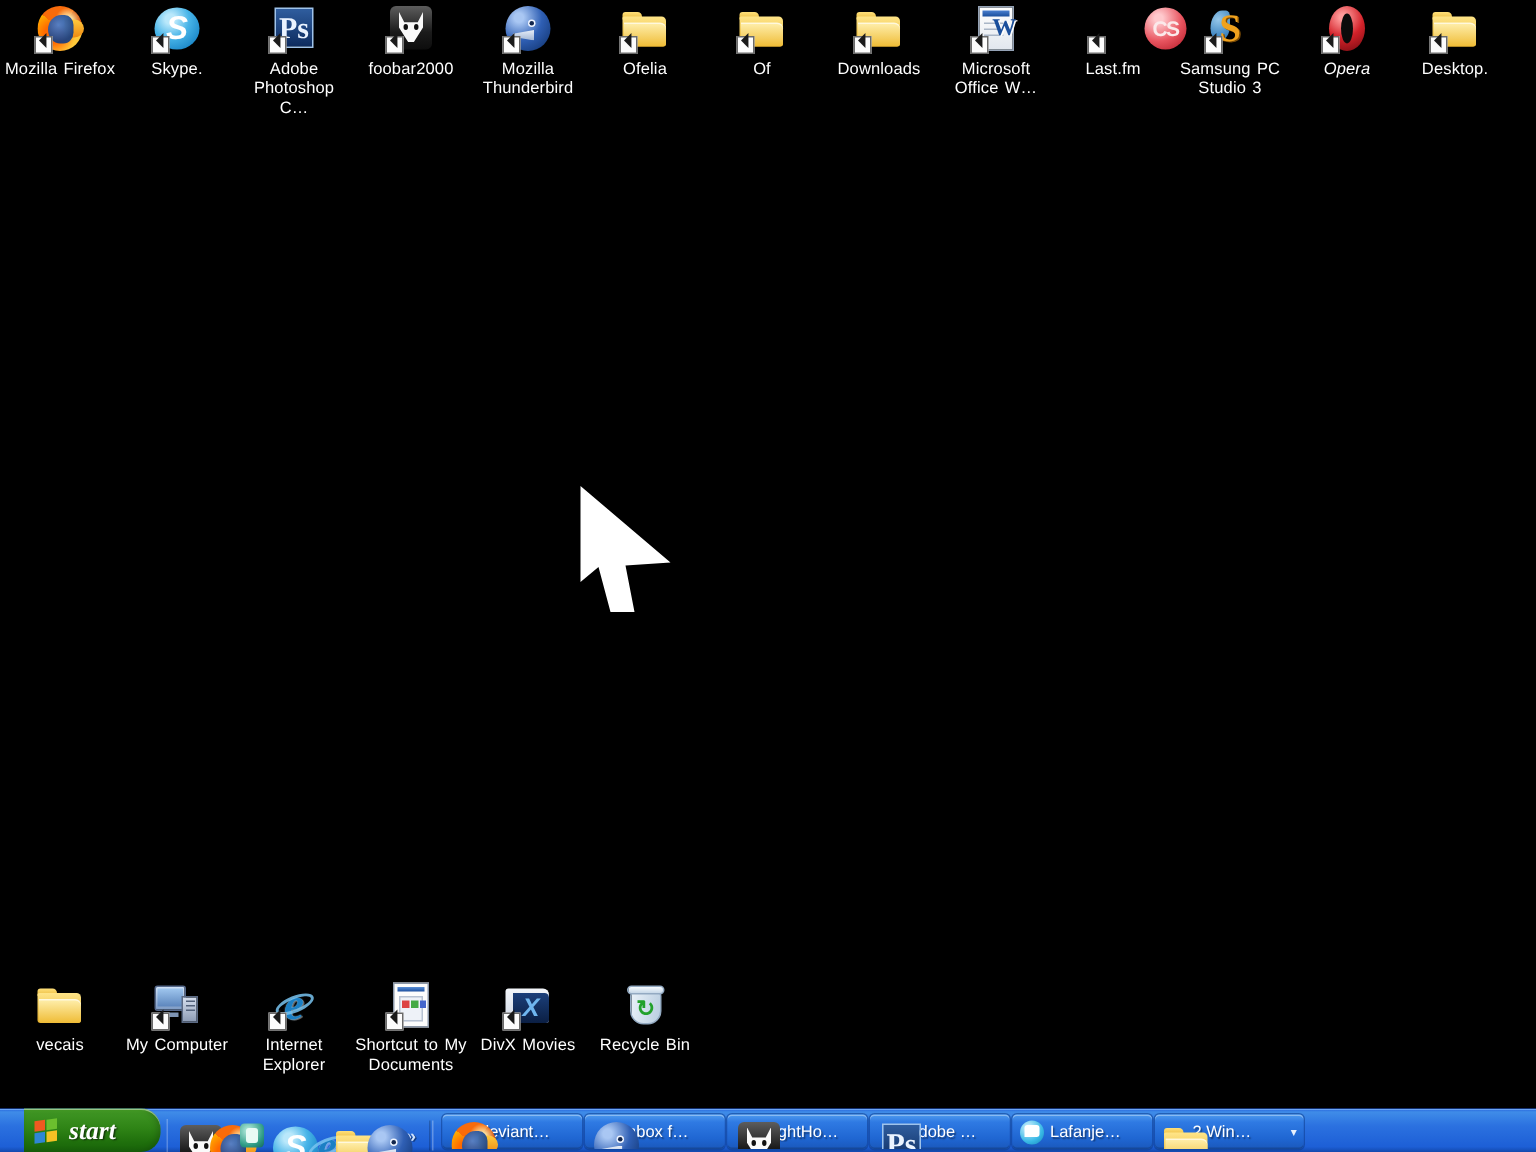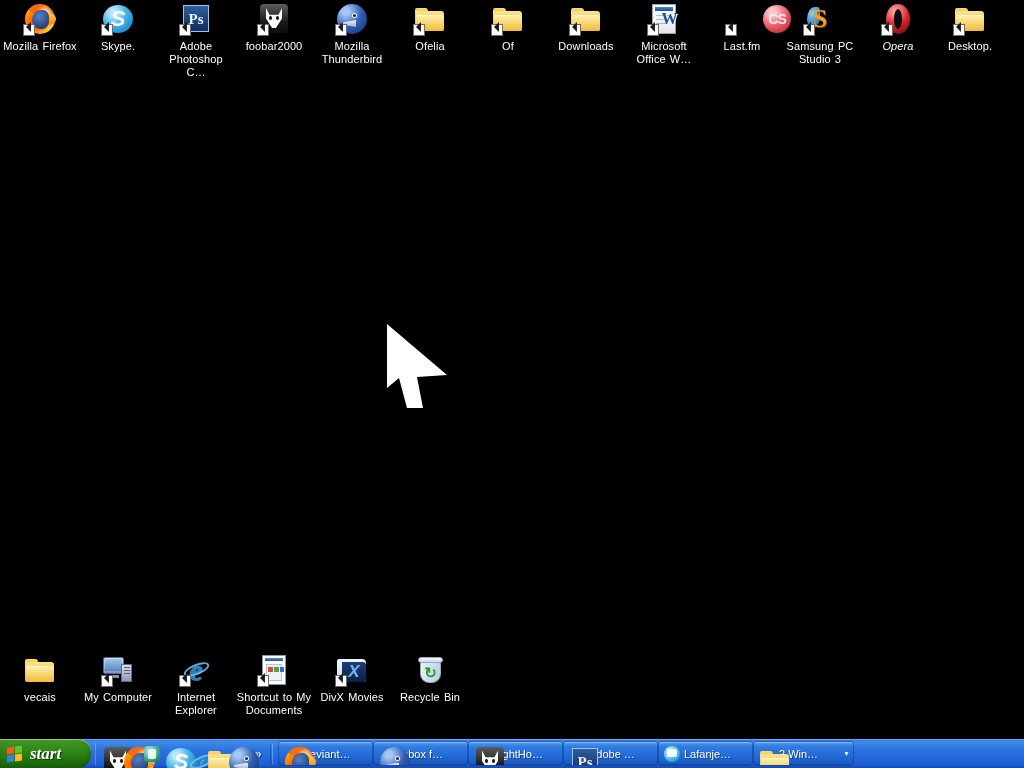--- a/index.html
+++ b/index.html
@@ -111,21 +111,21 @@
     position:absolute; inset:0; color:#fff; font-size:22px; font-weight:bold;
     font-family:"Liberation Sans", sans-serif;
     text-align:center; line-height:27px; font-style:italic;
   }
 
   
   .ic-ps{position:absolute; left:3px; top:2px; width:26px;height:27px;
     background:linear-gradient(#2f5d9e,#0d2b5e);
     border:1px solid #9fc3ea;
   }
-  .ic-ps .t{position:absolute; inset:0; color:#eaf3ff; font-size:15px;
+  .ic-ps .t{position:absolute; inset:0; color:#eaf3ff; font-size:20px;
     font-weight:bold; text-align:center; line-height:26px; font-family:"Liberation Serif",serif;}
 
   
   .ic-foo{position:absolute; left:2px; top:1px; width:28px;height:29px;
     border-radius:4px;
     background:linear-gradient(#5d5d5d,#1b1b1b 60%,#0d0d0d);
   }
   .ic-foo .cat{
     position:absolute; left:6px; top:4px; width:16px; height:20px;
     background:#fafafa;
@@ -248,21 +248,21 @@
   #msg-line2 { left:438px; top:341px; font-size:29px; letter-spacing:.2px; }
 
   #big-cursor { position:absolute; left:381px; top:320px; width:72px; height:92px; }
 
   
   #taskbar {
     position:absolute; left:0; right:0; bottom:0; height:29px;
     background:linear-gradient(#245edb 0%,#3f8ce8 8%,#2b71e0 40%,#1d5fd6 88%,#1349ad 100%);
     border-top:1px solid #melt;
     box-shadow:inset 0 1px 0 #6ba4f5;
-    display:flex; align-items:center;
+    display:flex; align-items:flex-end;padding-left:16px;
   }
   #start-button {
     position:relative;
     width:91px; height:29px;
     background:linear-gradient(#4aa328 0%,#3d9322 12%,#2f8416 45%,#1f6f0c 78%,#18620a 100%);
     border-radius:0 13px 13px 0;
     box-shadow:inset 0 1px 0 rgba(255,255,255,.45), inset -2px 0 4px rgba(0,0,0,.18);
     display:flex; align-items:center; cursor:default;
   }
   #start-flag { width:17px;height:16px;margin-left:7px;position:relative; }

